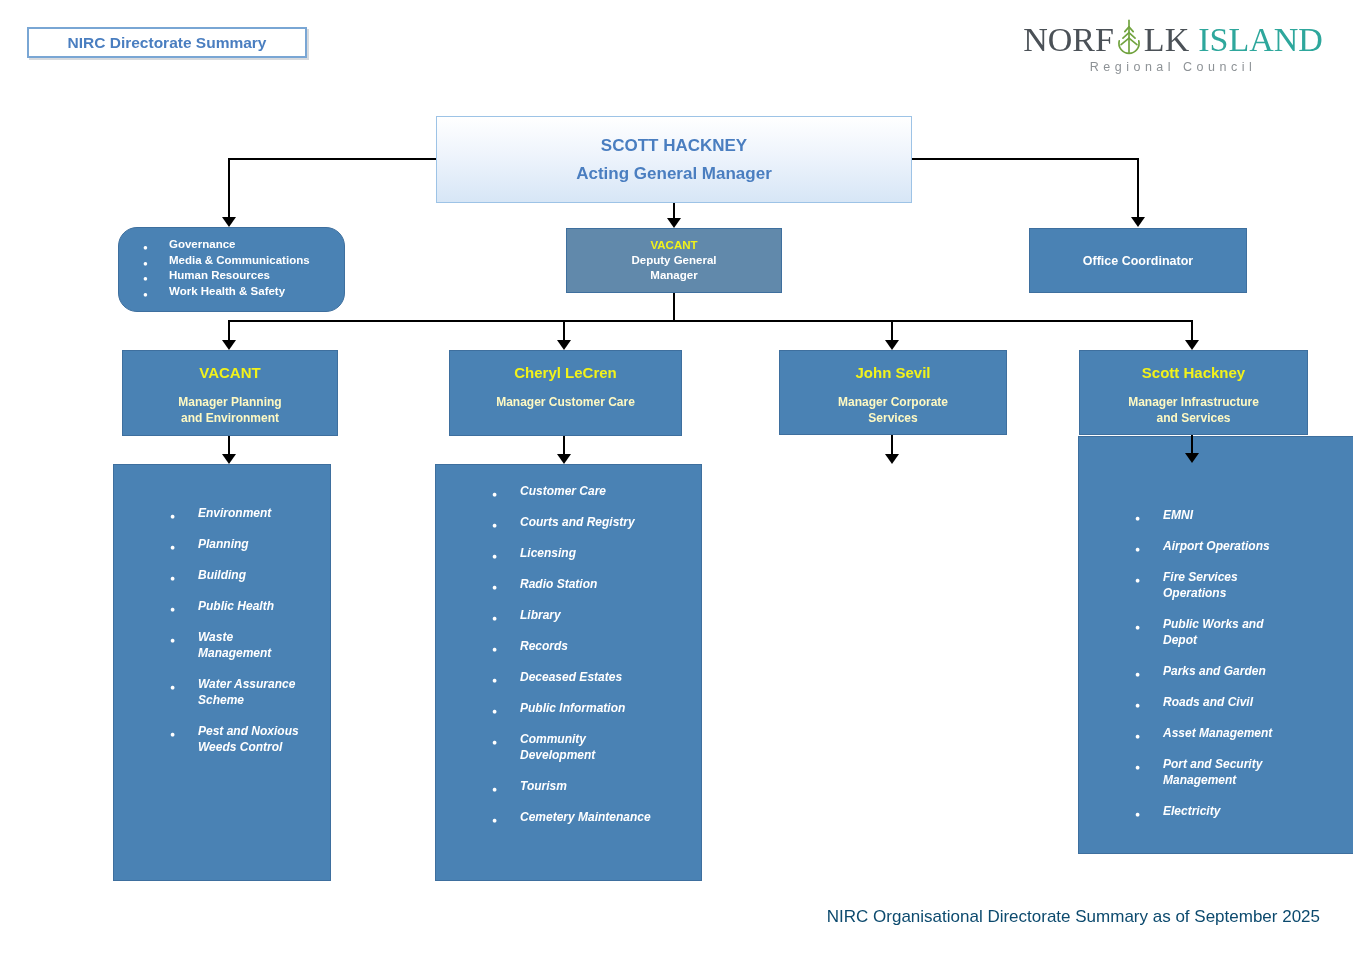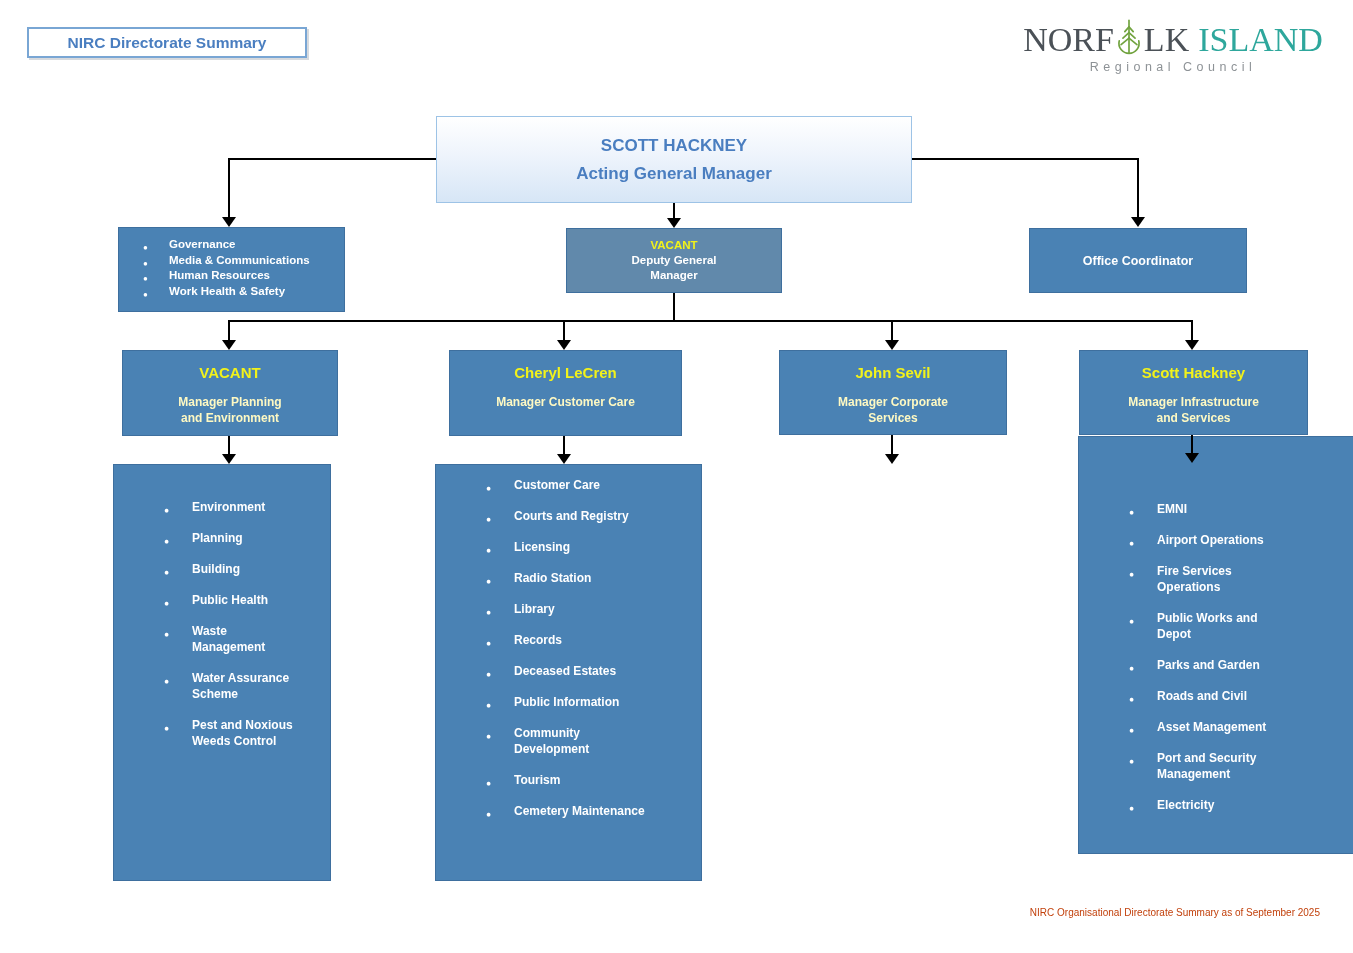--- a/index.html
+++ b/index.html
@@ -38,21 +38,21 @@
     color:#ffffff; font-weight:bold; text-align:center;
   }
   .gm-box {
     left:436px; top:116px; width:476px; height:87px;
     background:linear-gradient(180deg,#ffffff 0%,#eef4fc 45%,#d7e6f6 100%);
     border:1px solid #9dc3e6;
     display:flex; flex-direction:column; align-items:center; justify-content:center; gap:8px;
   }
   .gm-name,.gm-title { color:var(--accent-text-blue,#4a7ec0); font-weight:bold; font-size:17px; }
 
-  .support-box { left:118px; top:227px; width:227px; height:85px; padding-top:9px; text-align:left; }
+  .support-box { left:118px; top:227px; width:227px; height:85px; padding-top:9px; text-align:left;border-radius:19px; }
   .support-box ul { list-style:none; margin:0; padding:0; }
   .support-box li { position:relative; font-size:11.5px; line-height:15.5px; padding-left:50px; }
   .support-box li::before { content:"●"; position:absolute; left:24px; top:3px; font-size:8px; }
 
   .deputy-box {
     left:566px; top:228px; width:216px; height:65px;
     background:var(--box-blue-muted,#6189ab);
     display:flex; flex-direction:column; align-items:center; justify-content:center;
     font-size:11.5px; line-height:15px;
   }
@@ -66,21 +66,21 @@
 
   .mgr-box { display:flex; flex-direction:column; align-items:center; padding-top:13px; }
   .mgr-name { font-size:15px; font-weight:bold; color:var(--vacant-yellow,#f2f21a); margin-bottom:13px; }
   .mgr-title { font-size:12px; line-height:16px; color:#fef9c3; }
   .m1 { left:122px; top:350px; width:216px; height:86px; }
   .m2 { left:449px; top:350px; width:233px; height:86px; }
   .m3 { left:779px; top:350px; width:228px; height:85px; }
   .m4 { left:1079px; top:350px; width:229px; height:85px; }
 
   .list-box { text-align:left; }
-  .list-box ul { list-style:none; margin:4px; padding:0; }
+  .list-box ul { list-style:none; margin:10px; padding:0;font-style:italic; }
   .list-box li {
     position:relative; font-size:12px; line-height:16px;
     margin-bottom:15px; padding-left:74px; white-space:pre-line;
   }
   .list-box li::before { content:"●"; position:absolute; left:46px; top:3px; font-size:8.5px; }
   .l1 { left:113px;  top:464px; width:218px; height:417px; padding-top:30px; }
   .l2 { left:435px;  top:464px; width:267px; height:417px; padding-top:8px; }
   .l3 { left:765px;  top:464px; width:259px; height:417px; padding-top:74px; }
   .l4 { left:1078px; top:436px; width:277px; height:418px; padding-top:60px; }
 
@@ -88,21 +88,21 @@
   .hline,.vline { position:absolute; background:#000000; }
   .hline { height:2px; } .vline { width:2px; }
   .arrow {
     position:absolute; width:0; height:0;
     border-left:7px solid transparent; border-right:7px solid transparent;
     border-top:10px solid #000000;
   }
 
   
   .footer-caption {
-    right:33px; top:907px; font-size:10px; color:#c2410c;
+    right:33px; top:907px; font-size:17px; color:#0c4a6e;
   }
 </style>
 </head>
 <body>
 
 <div class="canvas">
 
   <div class="abs title-box">
     <span>NIRC Directorate Summary</span>
   </div>

